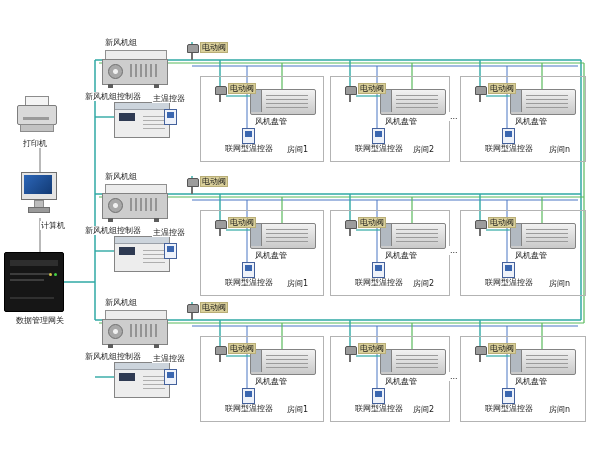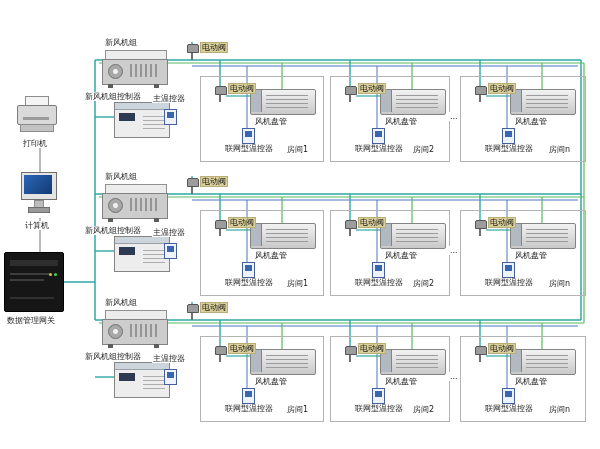--- a/index.html
+++ b/index.html
@@ -139,31 +139,31 @@
     <div class="base"></div>
   </div>
   <div class="lbl" style="left:22px;top:139px;">打印机</div>
 
   <div class="dev monitor" style="left:20px;top:172px;">
     <div class="bezel"></div>
     <div class="screen"></div>
     <div class="neck"></div>
     <div class="foot"></div>
   </div>
-  <div class="lbl" style="left:24px;top:221px;">计算机</div>
+  <div class="lbl" style="left:40px;top:221px;">计算机</div>
 
   <div class="dev gateway" style="left:4px;top:252px;">
     <div class="strip"></div>
     <div class="l1"></div>
     <div class="l2"></div>
     <div class="l3"></div>
     <div class="led1"></div>
     <div class="led2"></div>
   </div>
-  <div class="lbl" style="left:6px;top:316px;">数据管理网关</div>
+  <div class="lbl" style="left:15px;top:316px;">数据管理网关</div>
 
   <div id="rows-layer">
       <div class="lbl" style="left: 104px; top: 38px;">新风机组</div>
       <div class="dev ahu" style="left: 102px; top: 50px;">
         <div class="top"></div>
         <div class="front"></div>
         <div class="fan"></div>
         <div class="vents"></div>
         <div class="leg1"></div>
         <div class="leg2"></div>

